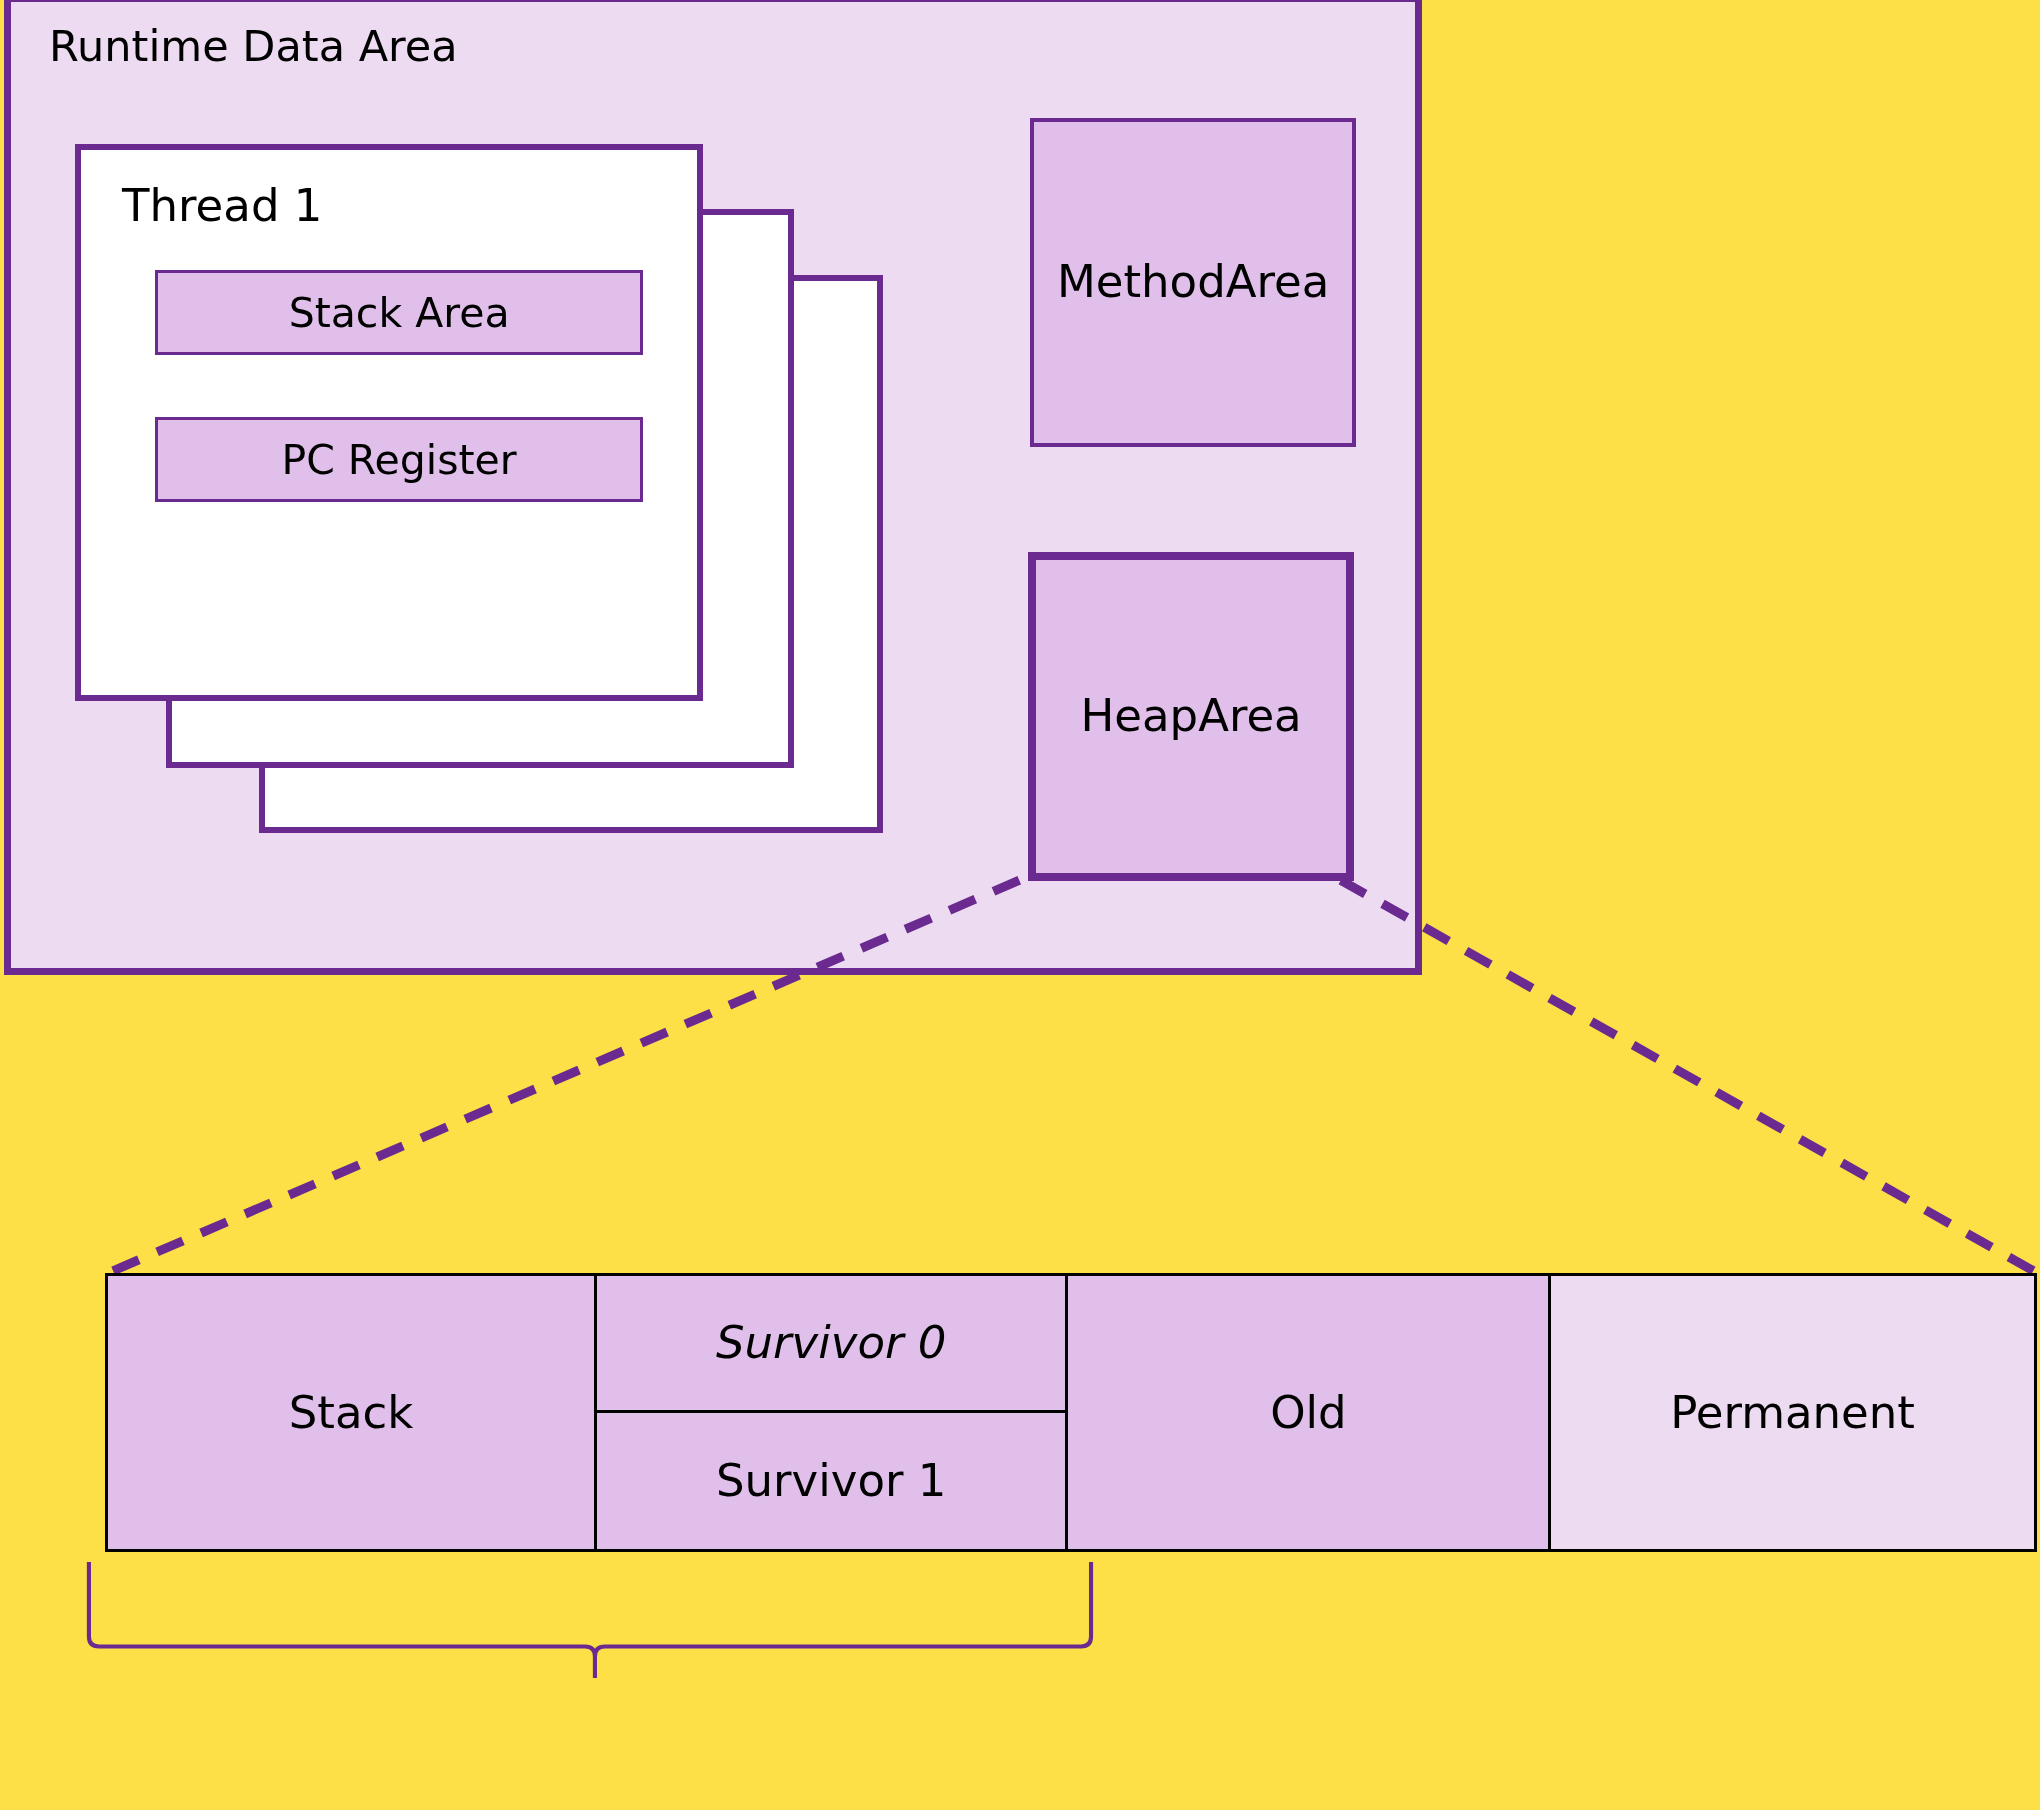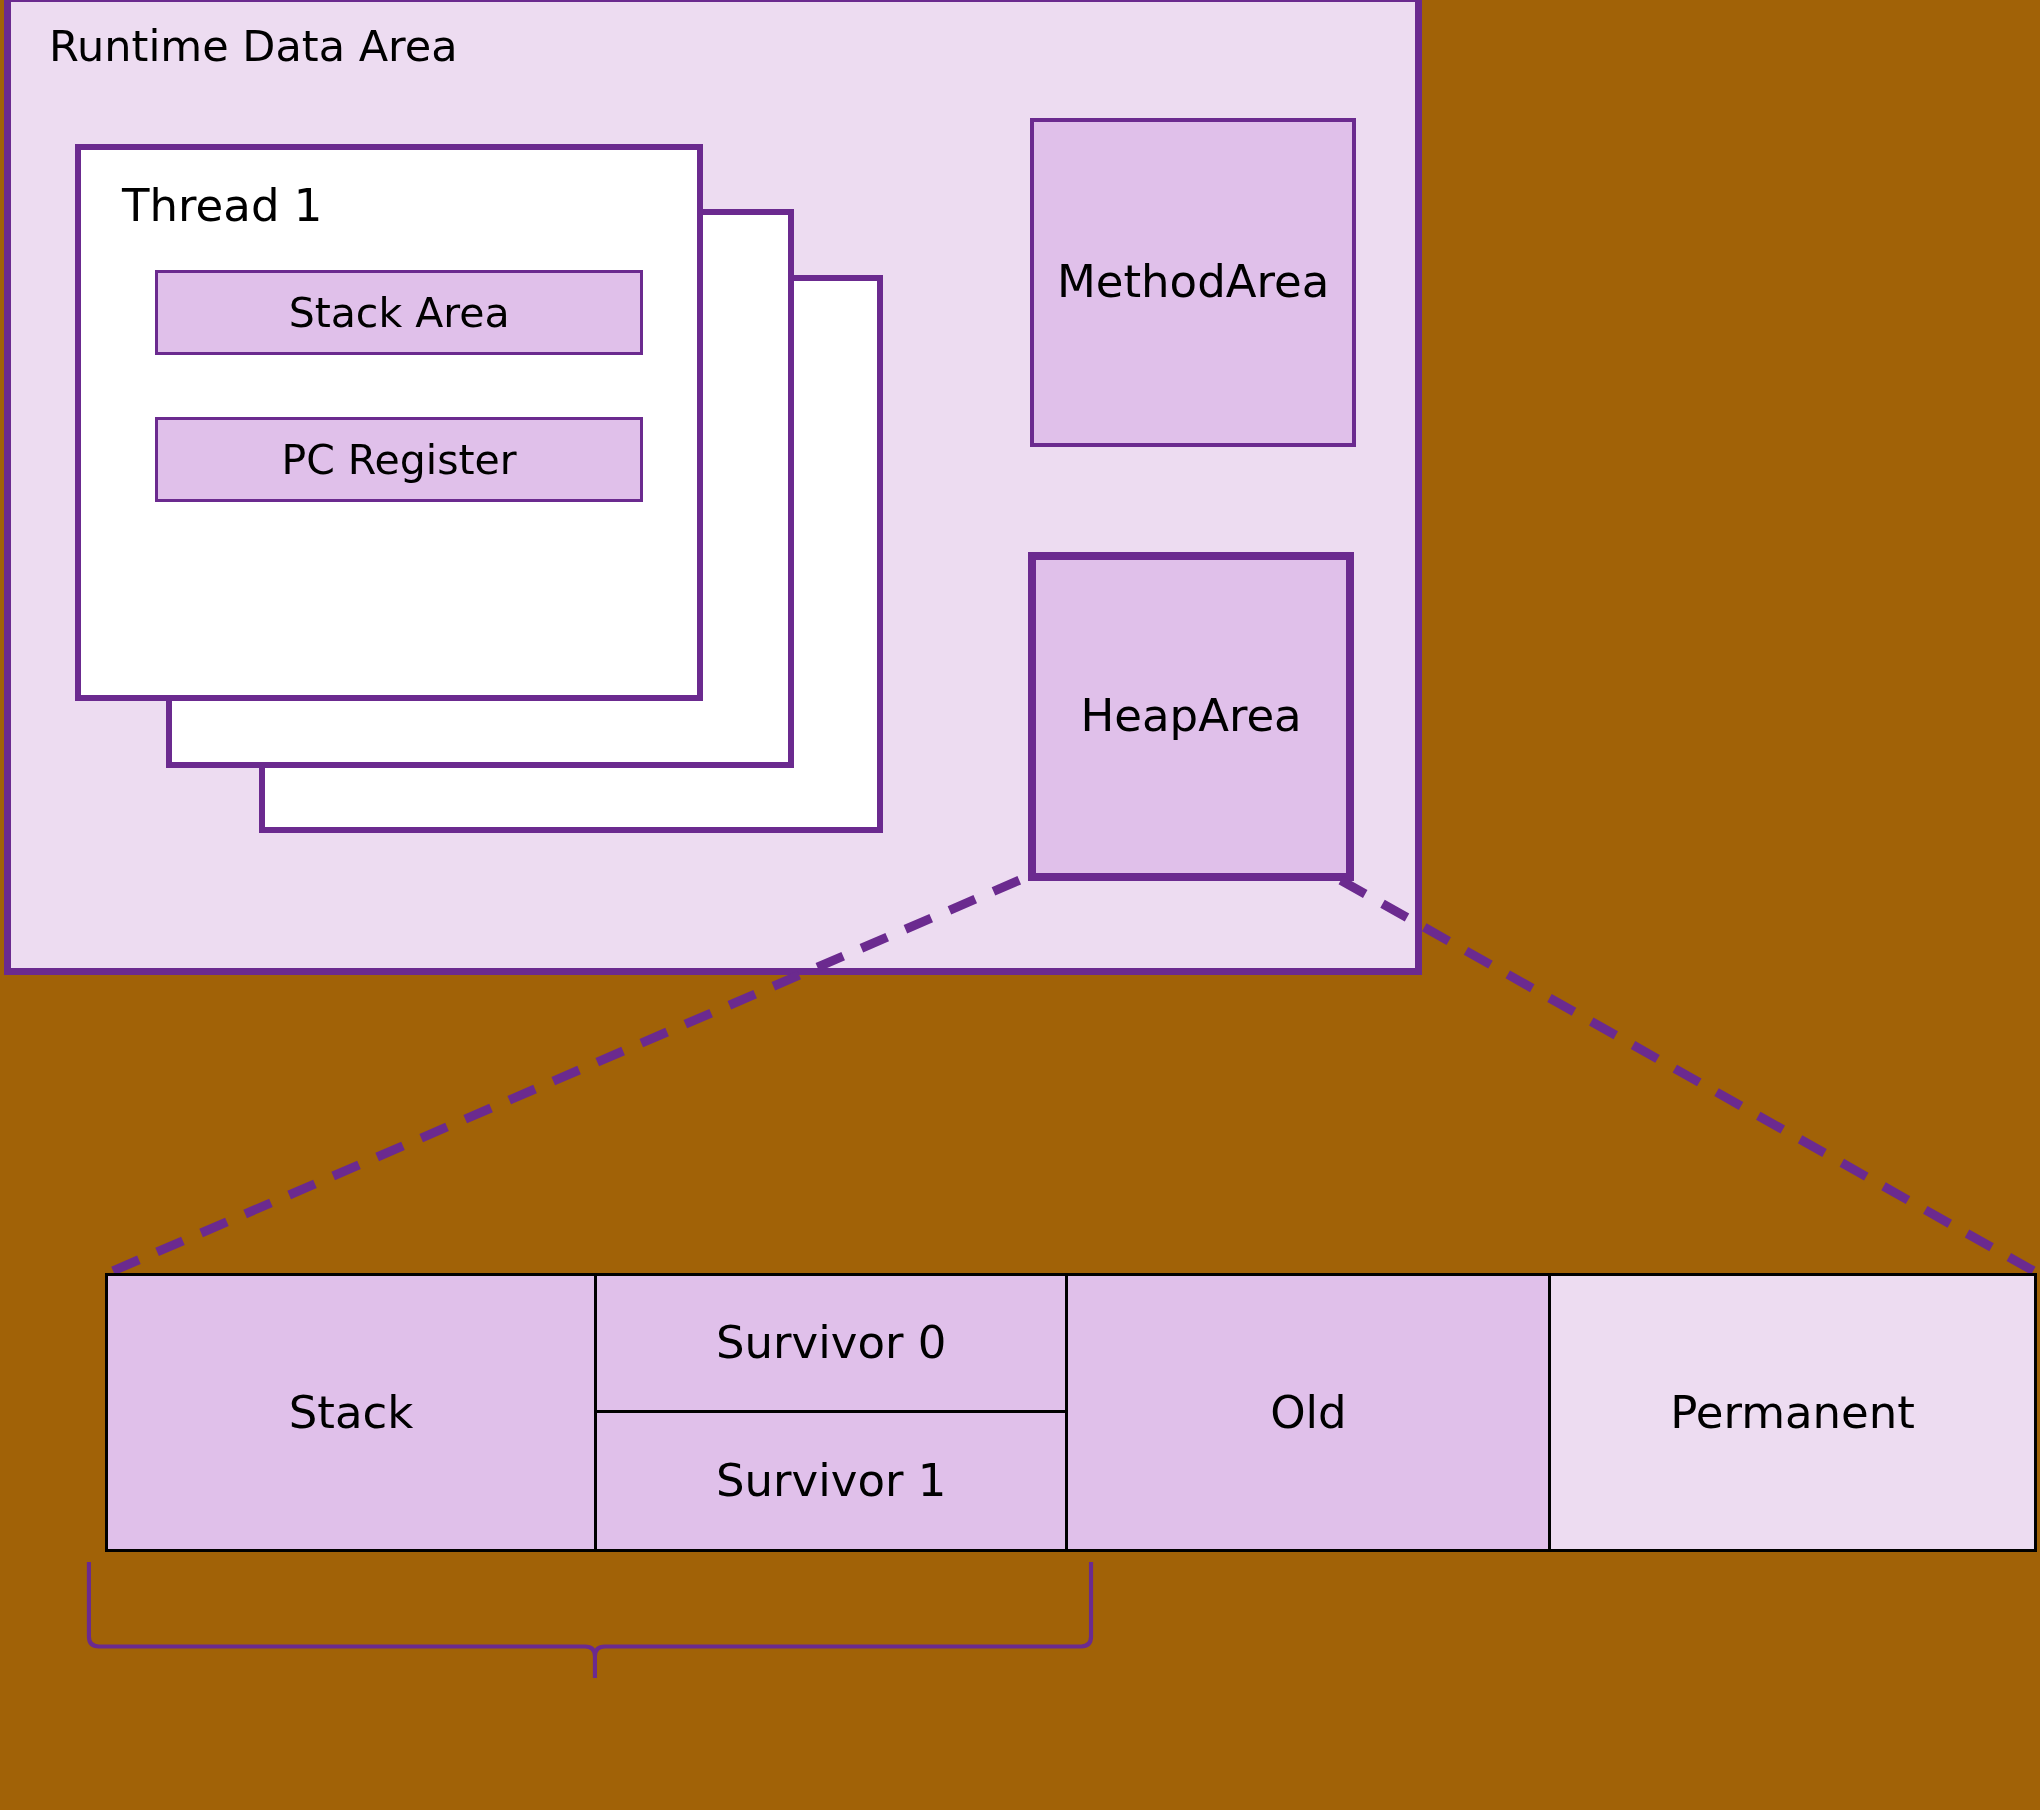--- a/index.html
+++ b/index.html
@@ -13,21 +13,21 @@
     position: relative;
     font-family: "DejaVu Sans", sans-serif;
     overflow: hidden;
   }
 
   #stage {
     position: absolute;
     left: 0; top: 0;
     width: 2041px;
     height: 1810px;
-    background: #a16207;
+    background: #fde047;
   }
 
   
   .runtime-area {
     position: absolute;
     left: 4.1px;
     top: -5px;
     width: 1418px;
     height: 980px;
     background: #eddcf1;
@@ -175,21 +175,21 @@
   .surv-half {
     width: 100%;
     height: 50%;
     box-sizing: border-box;
     display: flex;
     align-items: center;
     justify-content: center;
     font-size: 45px;
     white-space: nowrap;
   }
-  .surv-half.top { border-bottom: 3.3px solid #000000; }
+  .surv-half.top { border-bottom: 3.3px solid #000000; font-style: italic; }
 
   
   .brace {
     position: absolute;
     left: 79px;
     top: 1562px;
     width: 1017px;
     height: 116px;
     pointer-events: none;
   }

